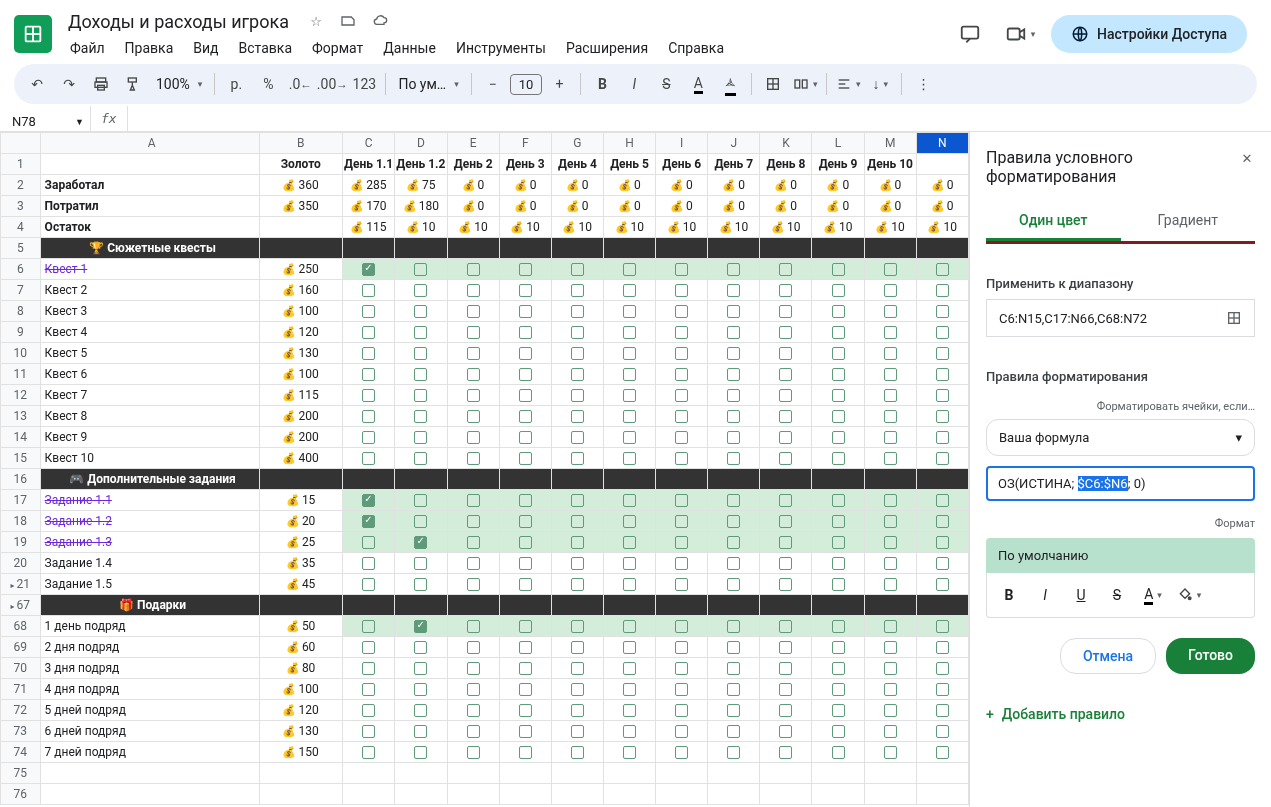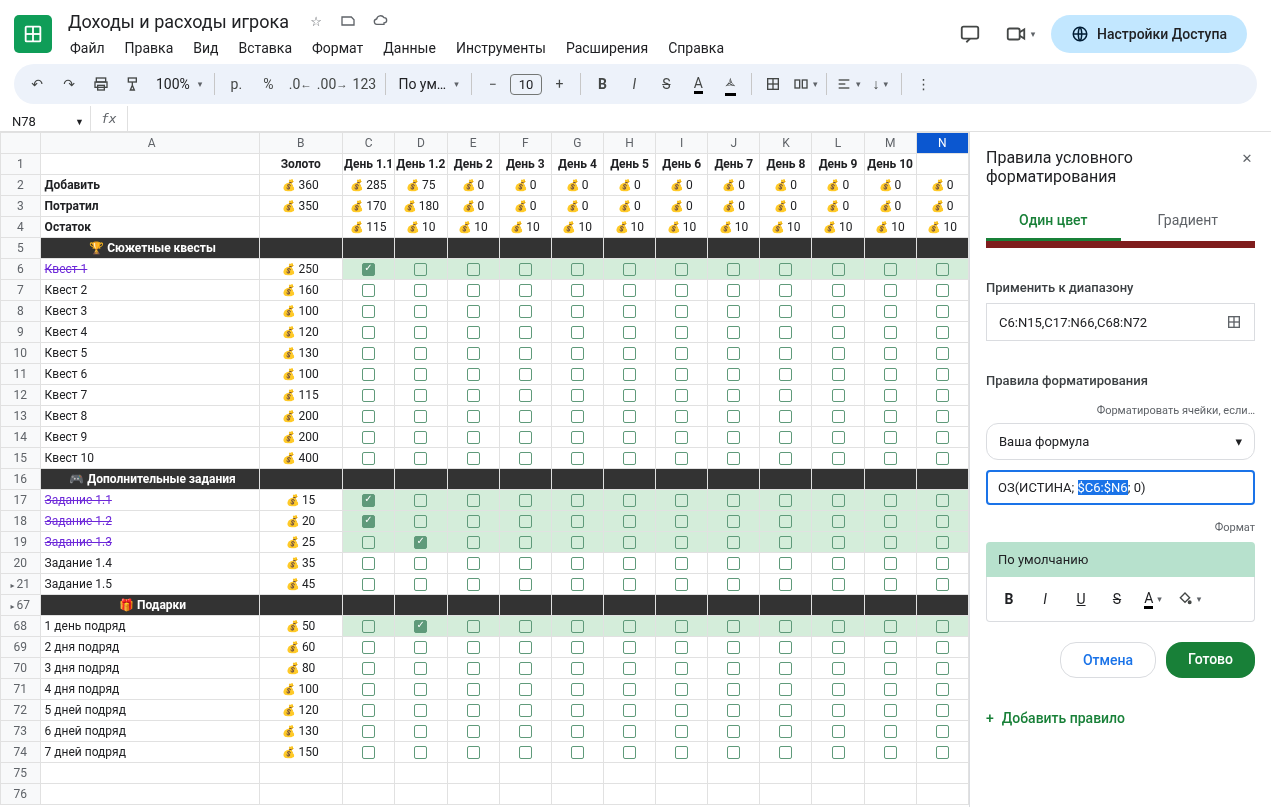--- a/index.html
+++ b/index.html
@@ -44,21 +44,21 @@
 .section-row .row-hdr { background:#f8f9fa; color:#5f6368; font-weight:normal;}
 .section-days td.day-cell { background:#333;}
 .chk { display: inline-block; width: 13px; height: 13px; border: 1.5px solid #5f9a7a; border-radius: 2px; vertical-align: middle; }
 .chk.checked { background: #5f9a7a; position:relative;}
 .chk.checked::after { content:"✓"; color:#fff; font-size:10px; position:absolute; top:-2px; left:1px;}
 .green-row td.day-cell { background: #d4edda; }
 .struck { text-decoration: line-through; color: #6d28d9;}
 .side-panel { width: 302px; border-left: 1px solid #dadce0; padding: 16px 16px; overflow-y: auto; position:relative;}
 .panel-title { font-size: 16px; font-weight: 400; color: #202124; margin-bottom: 4px; padding-right:24px;}
 .close-panel { position: absolute; top: 16px; right: 14px; cursor: pointer; color: #5f6368; width:20px; height:20px; display:flex; align-items:center; justify-content:center;}
-.tabs { display: flex; margin-top: 16px; border-bottom: 7px solid #7f1d1d; }
+.tabs { display: flex; margin-top: 16px; border-bottom: 3px solid #7f1d1d; }
 .tab { flex: 1; text-align: center; padding: 10px 0; font-size: 14px; cursor: pointer; color: #5f6368;}
 .tab.active { color: #188038; border-bottom: 3px solid #188038; font-weight: 500;}
 .section-label { font-size: 13px; color: #3c4043; margin-top: 32px; margin-bottom: 8px; font-weight: 500;}
 .range-box { border: 1px solid #dadce0; border-radius: 0; padding: 10px 12px; display: flex; align-items: center; justify-content: space-between; font-size: 13px; cursor:pointer;}
 .small-label { font-size: 11px; color: #5f6368; margin-top: 16px; margin-bottom: 6px; text-align: right;}
 .select-box { border: 1px solid #dadce0; border-radius: 12px; padding: 10px 12px; display: flex; align-items: center; justify-content: space-between; font-size: 13px; cursor:pointer;}
 .formula-input { border: 2px solid #1a73e8; border-radius: 4px; padding: 8px 10px; font-size: 13px; margin-top: 10px; width: 100%; font-family: Arial;}
 .formula-input .sel { background: #1a73e8; color: #fff; }
 .preview-box { background: #b7e1cd; padding: 10px 12px; border-radius: 4px 4px 0 0; font-size: 13px; margin-top: 8px;}
 .format-tools { border: 1px solid #dadce0; border-top: none; border-radius: 0 0 4px 4px; padding: 8px; display: flex; gap: 8px; align-items:center;}
@@ -250,21 +250,21 @@
             <td class="cell-day" style="font-weight:bold;text-align:center;">День 5</td>
             <td class="cell-day" style="font-weight:bold;text-align:center;">День 6</td>
             <td class="cell-day" style="font-weight:bold;text-align:center;">День 7</td>
             <td class="cell-day" style="font-weight:bold;text-align:center;">День 8</td>
             <td class="cell-day" style="font-weight:bold;text-align:center;">День 9</td>
             <td class="cell-day" style="font-weight:bold;text-align:center;">День 10</td>
             <td class="cell-day" style="font-weight:bold;text-align:center;"></td>
           </tr>
           <tr>
             <th class="row-hdr">2</th>
-            <td class="cell-a"><b>Добавить</b></td>
+            <td class="cell-a"><b>Заработал</b></td>
             <td class="cell-b"><span class="gold">360</span></td>
             <td class="cell-day"><span class="gold">285</span></td>
             <td class="cell-day"><span class="gold">75</span></td>
             <td class="cell-day"><span class="gold">0</span></td>
             <td class="cell-day"><span class="gold">0</span></td>
             <td class="cell-day"><span class="gold">0</span></td>
             <td class="cell-day"><span class="gold">0</span></td>
             <td class="cell-day"><span class="gold">0</span></td>
             <td class="cell-day"><span class="gold">0</span></td>
             <td class="cell-day"><span class="gold">0</span></td>

